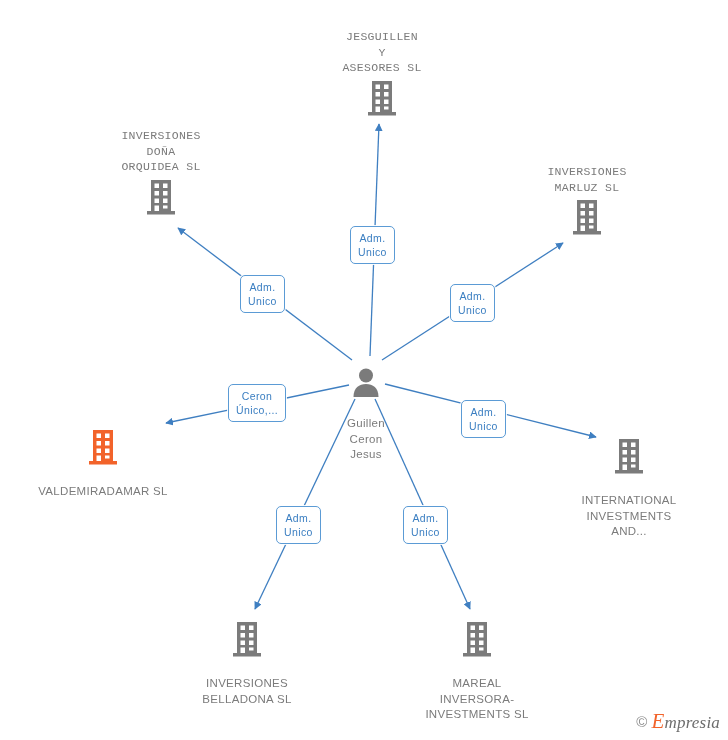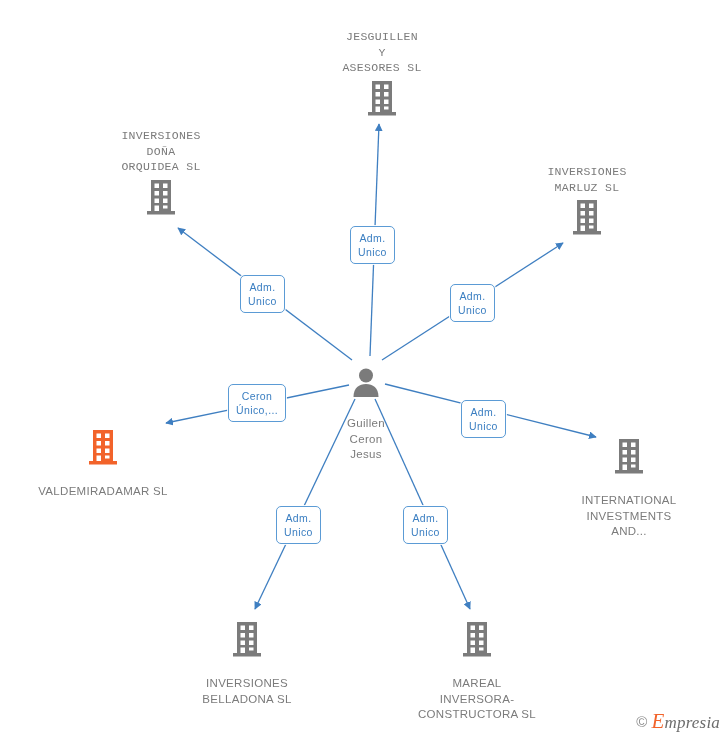--- a/index.html
+++ b/index.html
@@ -251,21 +251,21 @@
         <rect x="9.5" y="13" width="4.5" height="4.5" fill="#ffffff"></rect>
         <rect x="18" y="13" width="4.5" height="4.5" fill="#ffffff"></rect>
         <rect x="9.5" y="20.5" width="4.5" height="4.5" fill="#ffffff"></rect>
         <rect x="18" y="20.5" width="4.5" height="4.5" fill="#ffffff"></rect>
         <rect x="9.5" y="27.5" width="4.5" height="5.5" fill="#ffffff"></rect>
         <rect x="18" y="27.5" width="4.5" height="3" fill="#ffffff"></rect>
       </svg>
     </span>
     <span class="caption">MAREAL
 INVERSORA-
-CONSTRUCTORA SL</span>
+INVESTMENTS SL</span>
   </div>
 
   <div class="node person label-below" style="left:366px; top:366px;">
     <span class="glyph">
       <svg width="32" height="32" viewBox="0 0 32 32" xmlns="http://www.w3.org/2000/svg">
         <circle cx="16" cy="9.5" r="7" fill="#7b7b7b"></circle>
         <path d="M3.5 31 C3.5 21.8 9.2 18 16 18 C22.8 18 28.5 21.8 28.5 31 Z" fill="#7b7b7b"></path>
       </svg>
     </span>
     <span class="caption">Guillen

